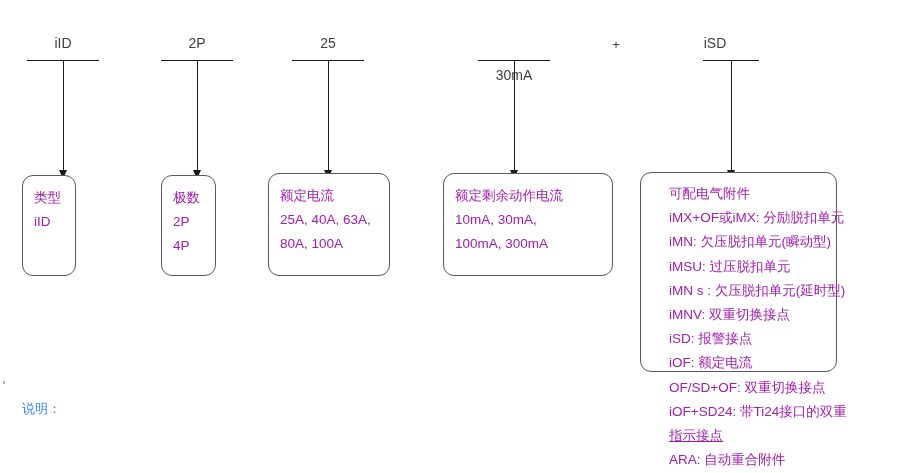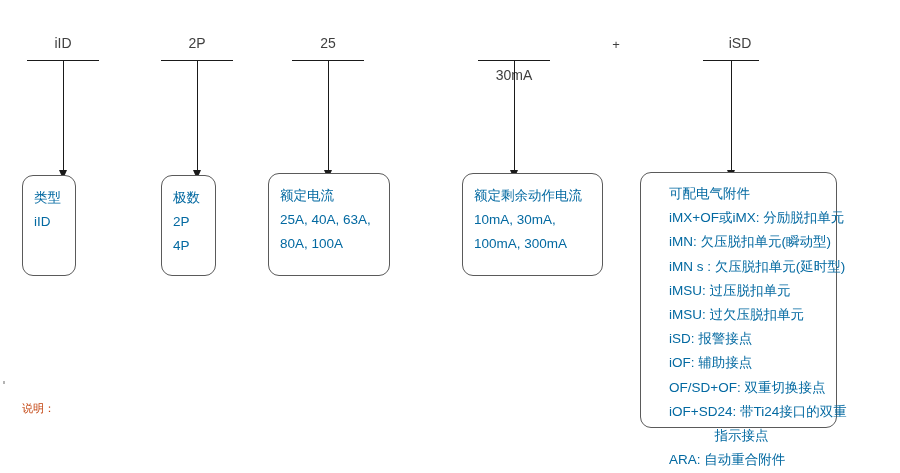--- a/index.html
+++ b/index.html
@@ -61,41 +61,42 @@
     position: absolute;
     box-sizing: border-box;
     border: 1.1px solid #5a5a5a;
     border-radius: 11px;
     background: #ffffff;
     padding: 10px 9px 8px 11px;
   }
   .box-line {
     font-size: 13.5px;
     line-height: 24px;
-    color: #0369a1;
+    color: #a21caf;
     white-space: nowrap;
   }
   .box-acc {
     padding: 9px 8px 6px 9px;
   }
   .box-acc .box-line {
     font-size: 13.5px;
     line-height: 24.2px;
   }
   .box-line.indent-right {
-    text-align: center;
+    text-align: left;
     padding-right: 14px;
+    text-decoration: underline;
   }
 
   
   .note-block {
     position: absolute;
-    font-size: 11px;
+    font-size: 13px;
     line-height: 25px;
-    color: #c2410c;
+    color: #3b82f6;
     white-space: nowrap;
   }
   .speck {
     position: absolute;
     width: 2px;
     height: 3px;
     background: #b4b4b4;
   }
 </style>
 </head>
@@ -115,55 +116,55 @@
       <div class="arrow-stem" style="left: 197px; top: 60px; height: 110px;"></div>
       <div class="arrow-head" style="left: 193px; top: 170px;"></div>
       <div class="seg-label" style="left: 292px; top: 34px; width: 72px; text-align: center;">25</div>
       <div class="seg-tick" style="left: 292px; top: 60px; width: 72px;"></div>
       <div class="arrow-stem" style="left: 328px; top: 60px; height: 110px;"></div>
       <div class="arrow-head" style="left: 324px; top: 170px;"></div>
       <div class="seg-label" style="left: 478px; top: 34px; width: 72px; margin-top: 32px;">30mA</div>
       <div class="seg-tick" style="left: 478px; top: 60px; width: 72px;"></div>
       <div class="arrow-stem" style="left: 514px; top: 60px; height: 110px;"></div>
       <div class="arrow-head" style="left: 510px; top: 170px;"></div>
-      <div class="seg-label" style="left: 709px; top: 34px; width: 62px;">iSD</div>
+      <div class="seg-label" style="left: 684px; top: 34px; width: 62px;">iSD</div>
       <div class="seg-tick" style="left: 703px; top: 60px; width: 56px;"></div>
       <div class="arrow-stem" style="left: 731px; top: 60px; height: 110px;"></div>
       <div class="arrow-head" style="left: 727px; top: 170px;"></div>
       <div class="plus-sign" style="left: 608px; top: 36px; width: 16px;">+</div>
     </div>
   <div id="boxes-layer">
       <div class="box" style="left: 22px; top: 175px; width: 54px; height: 101px;">
         <div class="box-line">类型</div>
         <div class="box-line">iID</div>
       </div>
       <div class="box" style="left: 161px; top: 175px; width: 55px; height: 101px;">
         <div class="box-line">极数</div>
         <div class="box-line">2P</div>
         <div class="box-line">4P</div>
       </div>
       <div class="box" style="left: 268px; top: 173px; width: 122px; height: 103px;">
         <div class="box-line">额定电流</div>
         <div class="box-line">25A, 40A, 63A,</div>
         <div class="box-line">80A, 100A</div>
       </div>
-      <div class="box" style="left: 462px; top: 173px; width: 141px; height: 103px;">
+      <div class="box" style="left: 443px; top: 173px; width: 170px; height: 103px;">
         <div class="box-line">额定剩余动作电流</div>
         <div class="box-line">10mA, 30mA,</div>
         <div class="box-line">100mA, 300mA</div>
       </div>
-      <div class="box box-acc" style="left: 640px; top: 172px; width: 197px; height: 256px; padding-left: 28px;">
+      <div class="box box-acc" style="left: 640px; top: 172px; width: 197px; height: 200px; padding-left: 28px;">
         <div class="box-line">可配电气附件</div>
         <div class="box-line">iMX+OF或iMX: 分励脱扣单元</div>
         <div class="box-line">iMN: 欠压脱扣单元(瞬动型)</div>
+        <div class="box-line">iMSU: 过压脱扣单元</div>
         <div class="box-line">iMN s : 欠压脱扣单元(延时型)</div>
-        <div class="box-line">iMSU: 过压脱扣单元</div>
-        <div class="box-line">iMSU: 过欠压脱扣单元</div>
+        <div class="box-line">iMNV: 双重切换接点</div>
         <div class="box-line">iSD: 报警接点</div>
-        <div class="box-line">iOF: 辅助接点</div>
+        <div class="box-line">iOF: 额定电流</div>
         <div class="box-line">OF/SD+OF: 双重切换接点</div>
         <div class="box-line">iOF+SD24: 带Ti24接口的双重</div>
         <div class="box-line indent-right">指示接点</div>
         <div class="box-line">ARA: 自动重合附件</div>
       </div>
     </div>
 
   <div class="note-block" style="left:22px; top:396px;">
     <div>说明：</div>
   </div>

